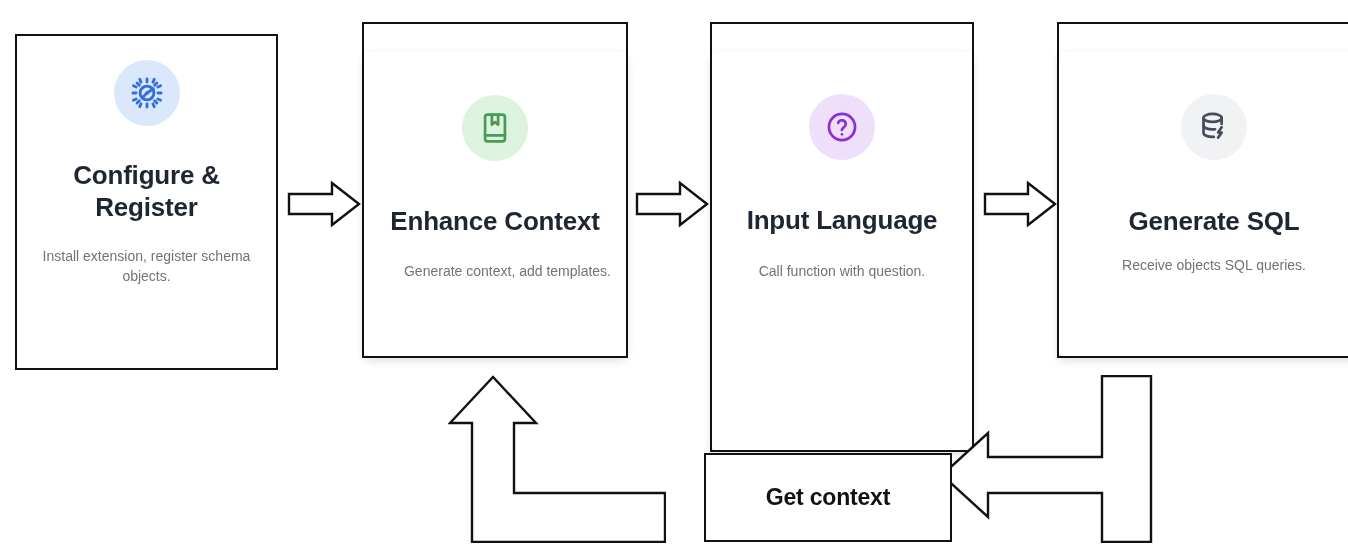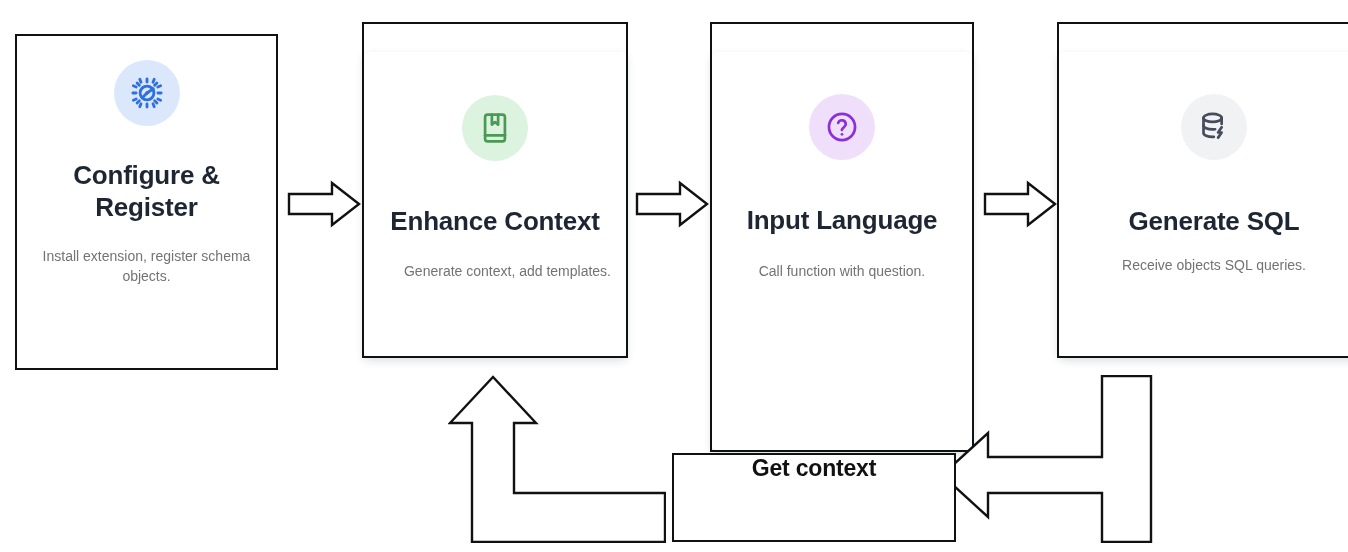--- a/index.html
+++ b/index.html
@@ -105,28 +105,29 @@
   #arrow-0 { left: 288px;  top: 182px; }
   #arrow-1 { left: 636px;  top: 182px; }
   #arrow-2 { left: 984px;  top: 182px; }
 
   
   #loop-left  { position: absolute; left: 448px;  top: 375px; }
   #loop-right { position: absolute; left: 940px;  top: 375px; }
 
   #get-context-box {
     position: absolute;
-    left: 672px;
+    left: 704px;
     top: 453px;
-    width: 284px;
+    width: 248px;
     height: 89px;
     box-sizing: border-box;
     background: #ffffff;
     border: 2px solid #111111;
     display: flex;
+    align-items: center;
     justify-content: center;
   }
   #get-context-box .box-label {
     font-size: 23px;
     font-weight: bold;
     color: #111111;
     letter-spacing: -0.2px;
     text-align: center;
   }
 </style>

